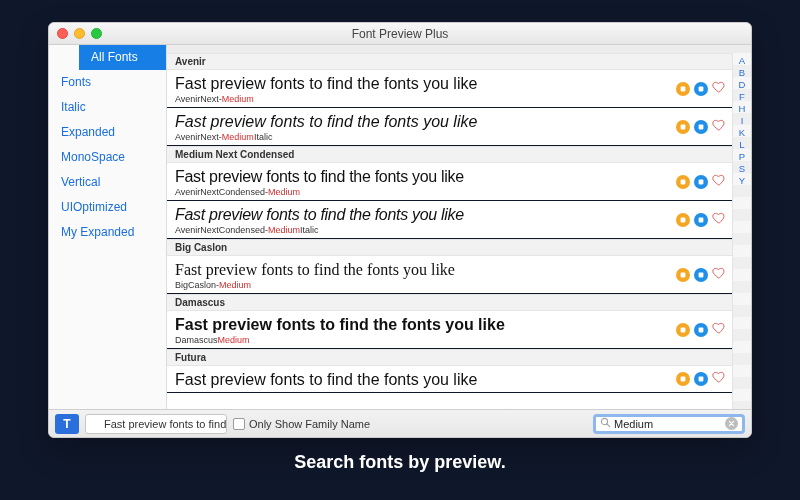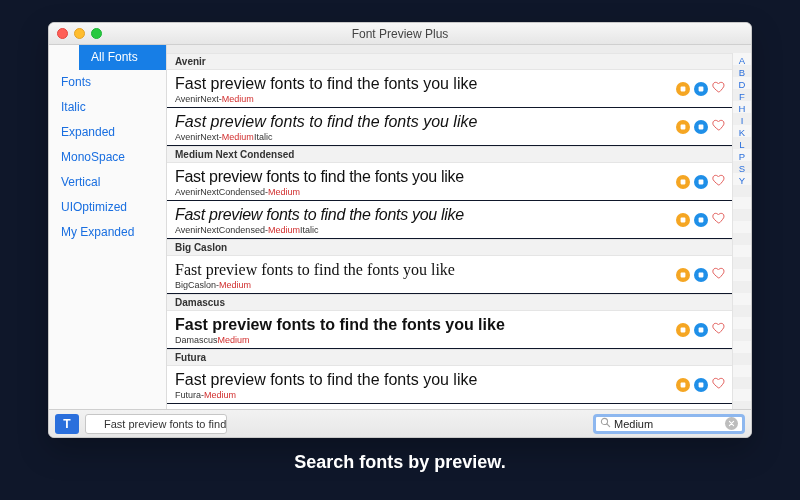--- a/index.html
+++ b/index.html
@@ -225,21 +225,20 @@
                   </svg>
                 </span>
     <span class="heart"><svg viewBox="0 0 24 24">
                     <path d="M12 21s-7.5-4.9-10-9.4C.4 8 2.3 4 6.2 4c2.2 0 3.7 1.2 4.8 2.6C12.1 5.2 13.6 4 15.8 4 19.7 4 21.6 8 20 11.6 17.5 16.1 12 21 12 21z" fill="none" stroke="#e0524f" stroke-width="1.6"></path>
                   </svg></span>
   </div>
             </div>
             <div class="group-header">Futura</div>
             <div class="row">
               <div class="sample ff-futura">Fast preview fonts to find the fonts you like</div>
-              <div class="fontname">Futura-<span class="hl">Medium</span></div>
               <div class="row-actions">
     <span class="circ orange">
                   <svg viewBox="0 0 10 10">
                     <rect x="2" y="2" width="6" height="6" rx="1" fill="#fff"></rect>
                   </svg>
                 </span>
     <span class="circ blue">
                   <svg viewBox="0 0 10 10">
                     <rect x="2" y="2" width="6" height="6" rx="1" fill="#fff"></rect>
                   </svg>
@@ -262,20 +261,24 @@
             <span>P</span>
             <span>S</span>
             <span>Y</span>
           </div>
       </div>
     </div>
 
     <div class="toolbar">
       <div class="tbtn">T</div>
       <div class="textinput preview-input">Fast preview fonts to find t</div>
+      <div class="chk">
+        <div class="chkbox"></div>
+        <span>Only Show Family Name</span>
+      </div>
       <div class="spacer"></div>
       <div class="search">
         <span class="mag">
           <svg viewBox="0 0 16 16">
               <circle cx="6.5" cy="6.5" r="4.5" fill="none" stroke="#555" stroke-width="1.6"></circle>
               <line x1="10" y1="10" x2="14" y2="14" stroke="#555" stroke-width="1.8" stroke-linecap="round"></line>
             </svg>
         </span>
         <span class="q">Medium</span>
         <span class="clear">

